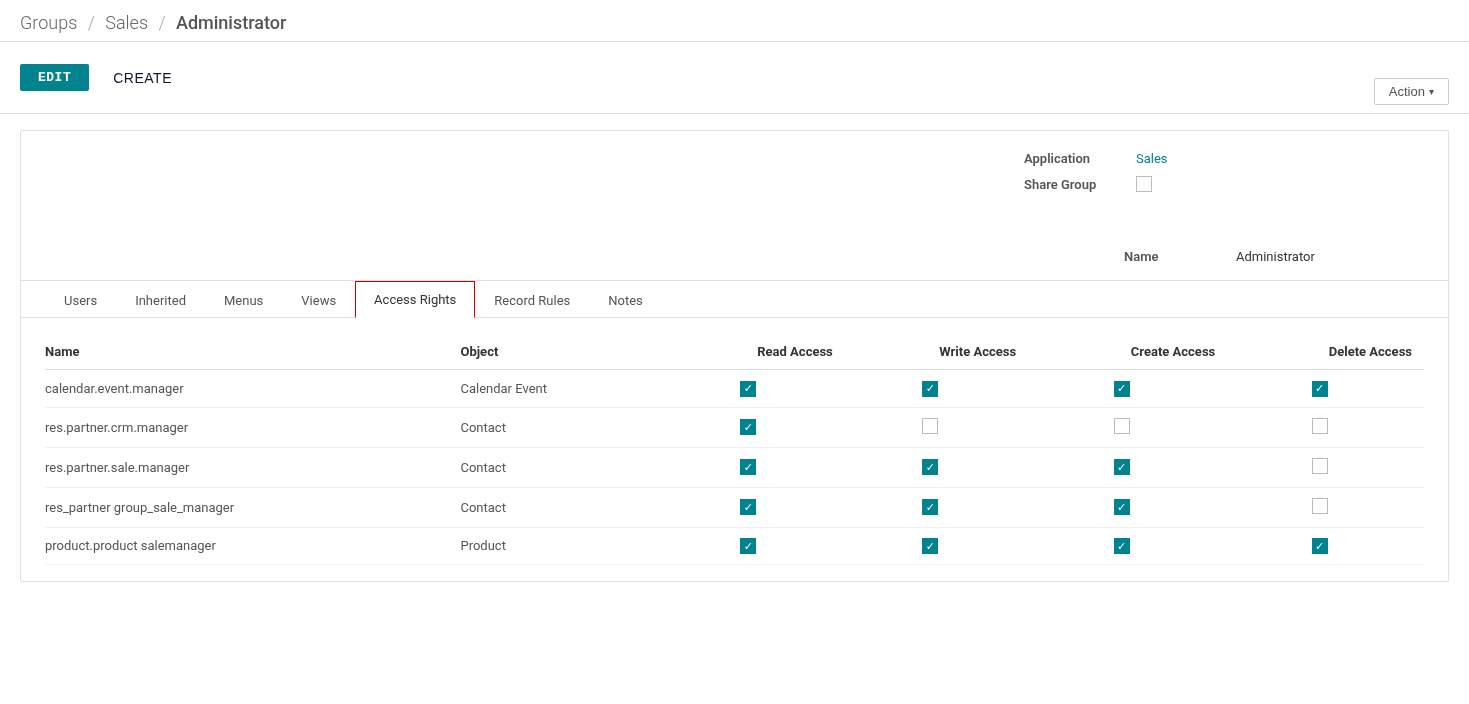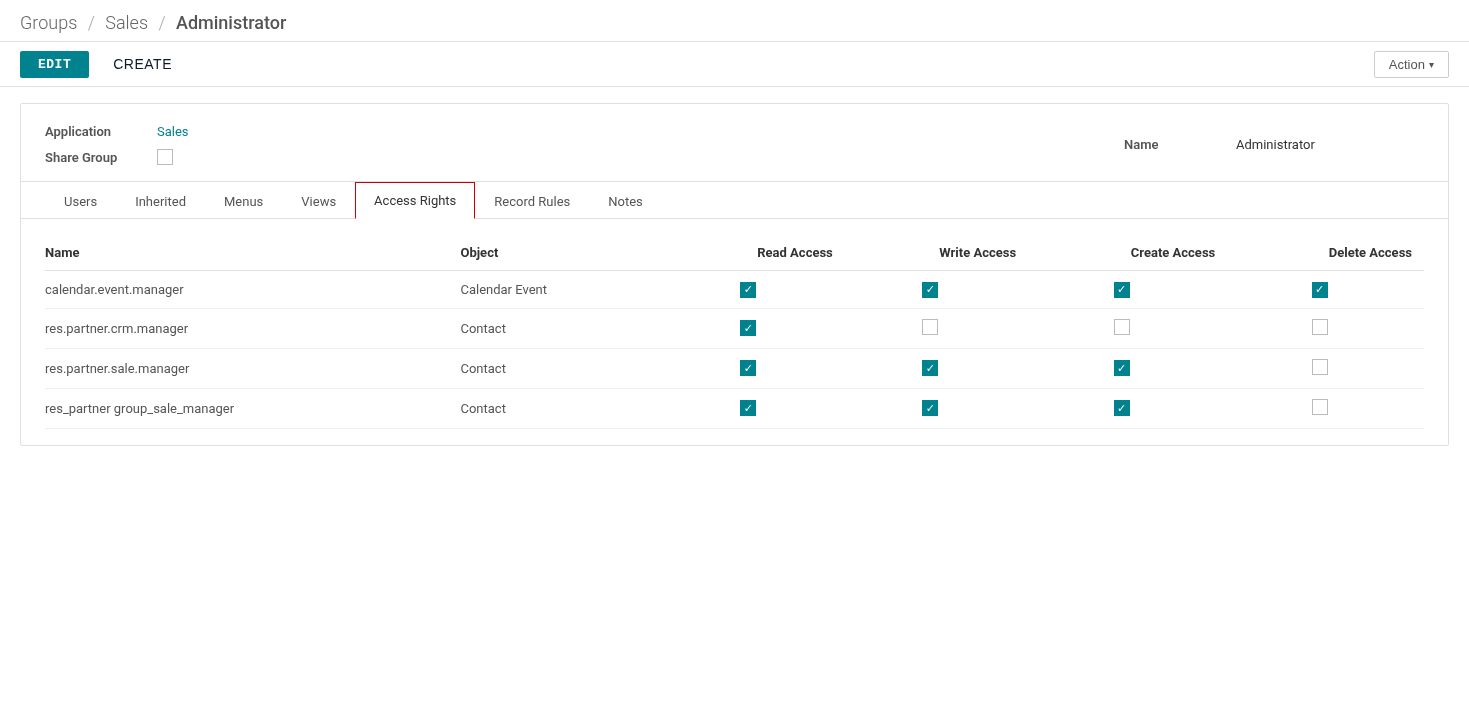--- a/index.html
+++ b/index.html
@@ -70,39 +70,41 @@
       background: transparent;
       color: #555;
       border: 1px solid #ccc;
       padding: 5px 14px;
       font-size: 13px;
       cursor: pointer;
       border-radius: 2px;
       display: flex;
       align-items: center;
       gap: 4px;
+      margin-top: 28px;
     }
 
     .btn-action::after {
       content: '▾';
       font-size: 10px;
     }
 
     .form-container {
       background: #fff;
       margin: 16px 20px;
       border: 1px solid #e0e0e0;
       border-radius: 2px;
     }
 
     .form-fields {
       display: flex;
       padding: 20px 24px 16px;
       gap: 57px;
-      align-items: center;
+      align-items: flex-end;
+      flex-direction: column;
     }
 
     .form-left {
       display: flex;
       flex-direction: column;
       gap: 10px;
       min-width: 400px;
     }
 
     .form-right {
@@ -310,17 +312,25 @@
             <td class="center-col"><span class="check-empty"></span></td>
           </tr>
           <tr>
             <td>res_partner group_sale_manager</td>
             <td>Contact</td>
             <td class="center-col"><span class="check-teal">✓</span></td>
             <td class="center-col"><span class="check-teal">✓</span></td>
             <td class="center-col"><span class="check-teal">✓</span></td>
             <td class="center-col"><span class="check-empty"></span></td>
           </tr>
+          <tr>
+            <td>product.product salemanager</td>
+            <td>Product</td>
+            <td class="center-col"><span class="check-teal">✓</span></td>
+            <td class="center-col"><span class="check-teal">✓</span></td>
+            <td class="center-col"><span class="check-teal">✓</span></td>
+            <td class="center-col"><span class="check-teal">✓</span></td>
+          </tr>
         </tbody>
     </table>
   </div>
 
 </div>
 
 </body></html>

